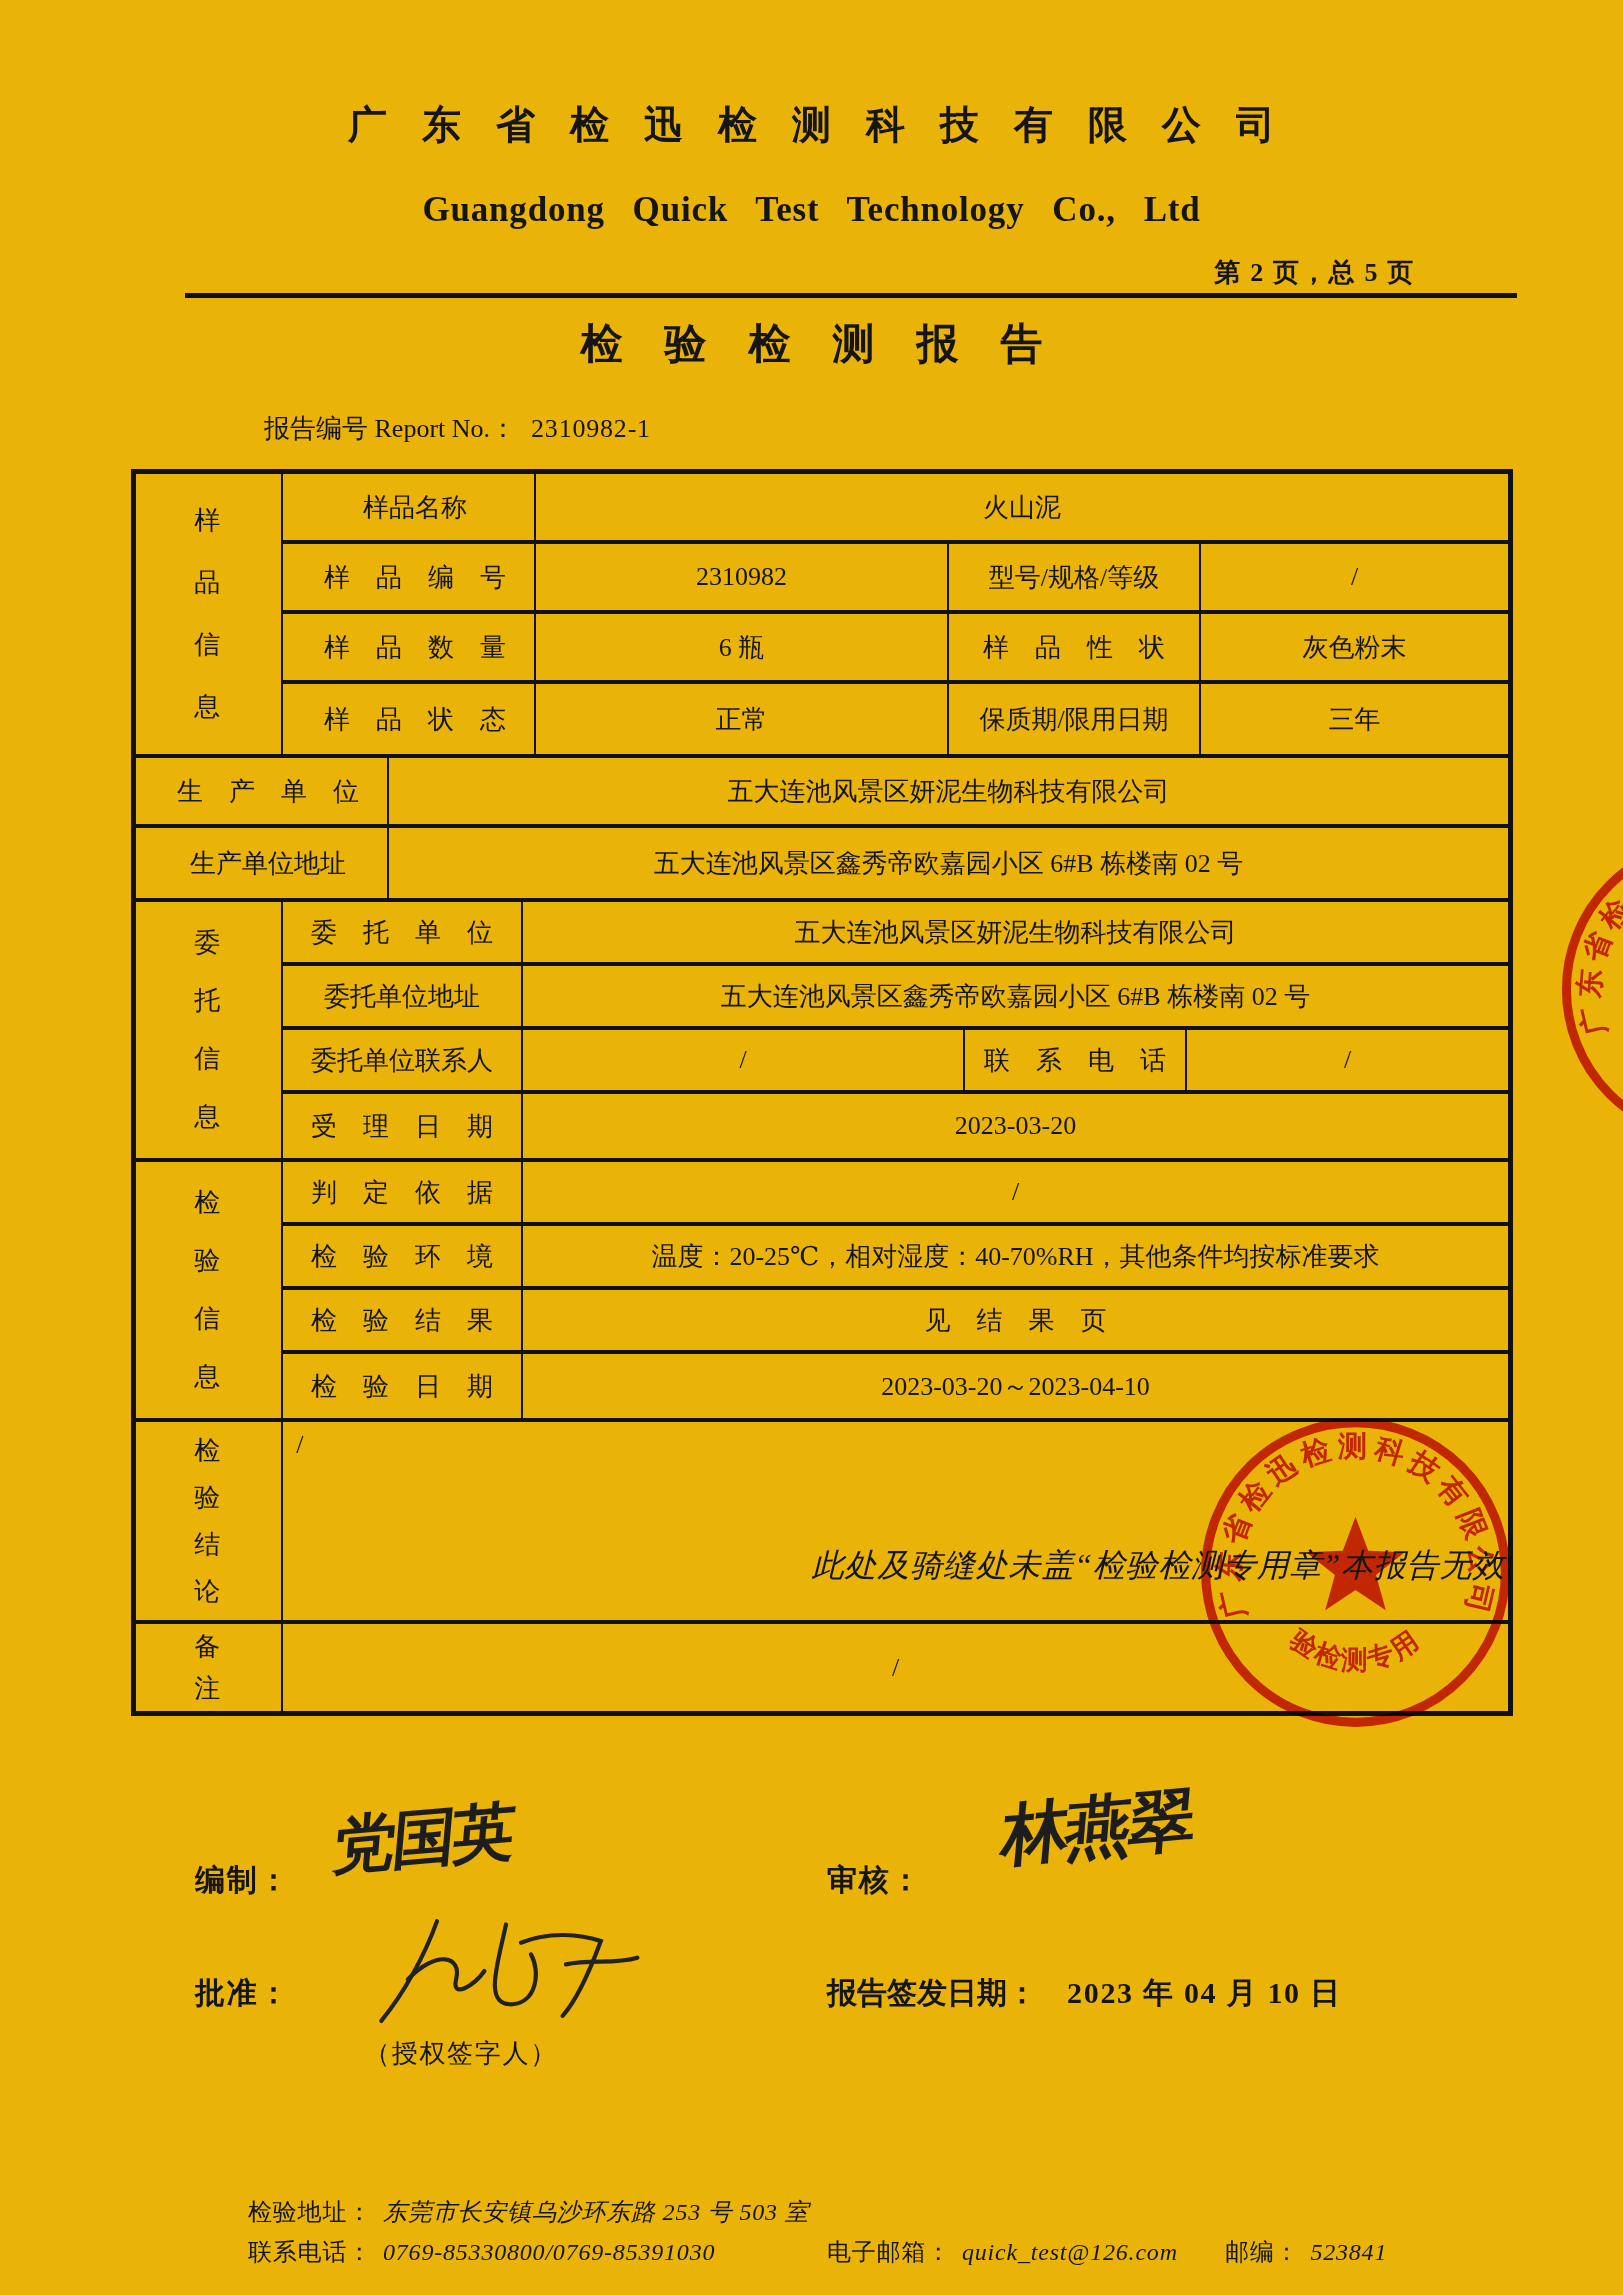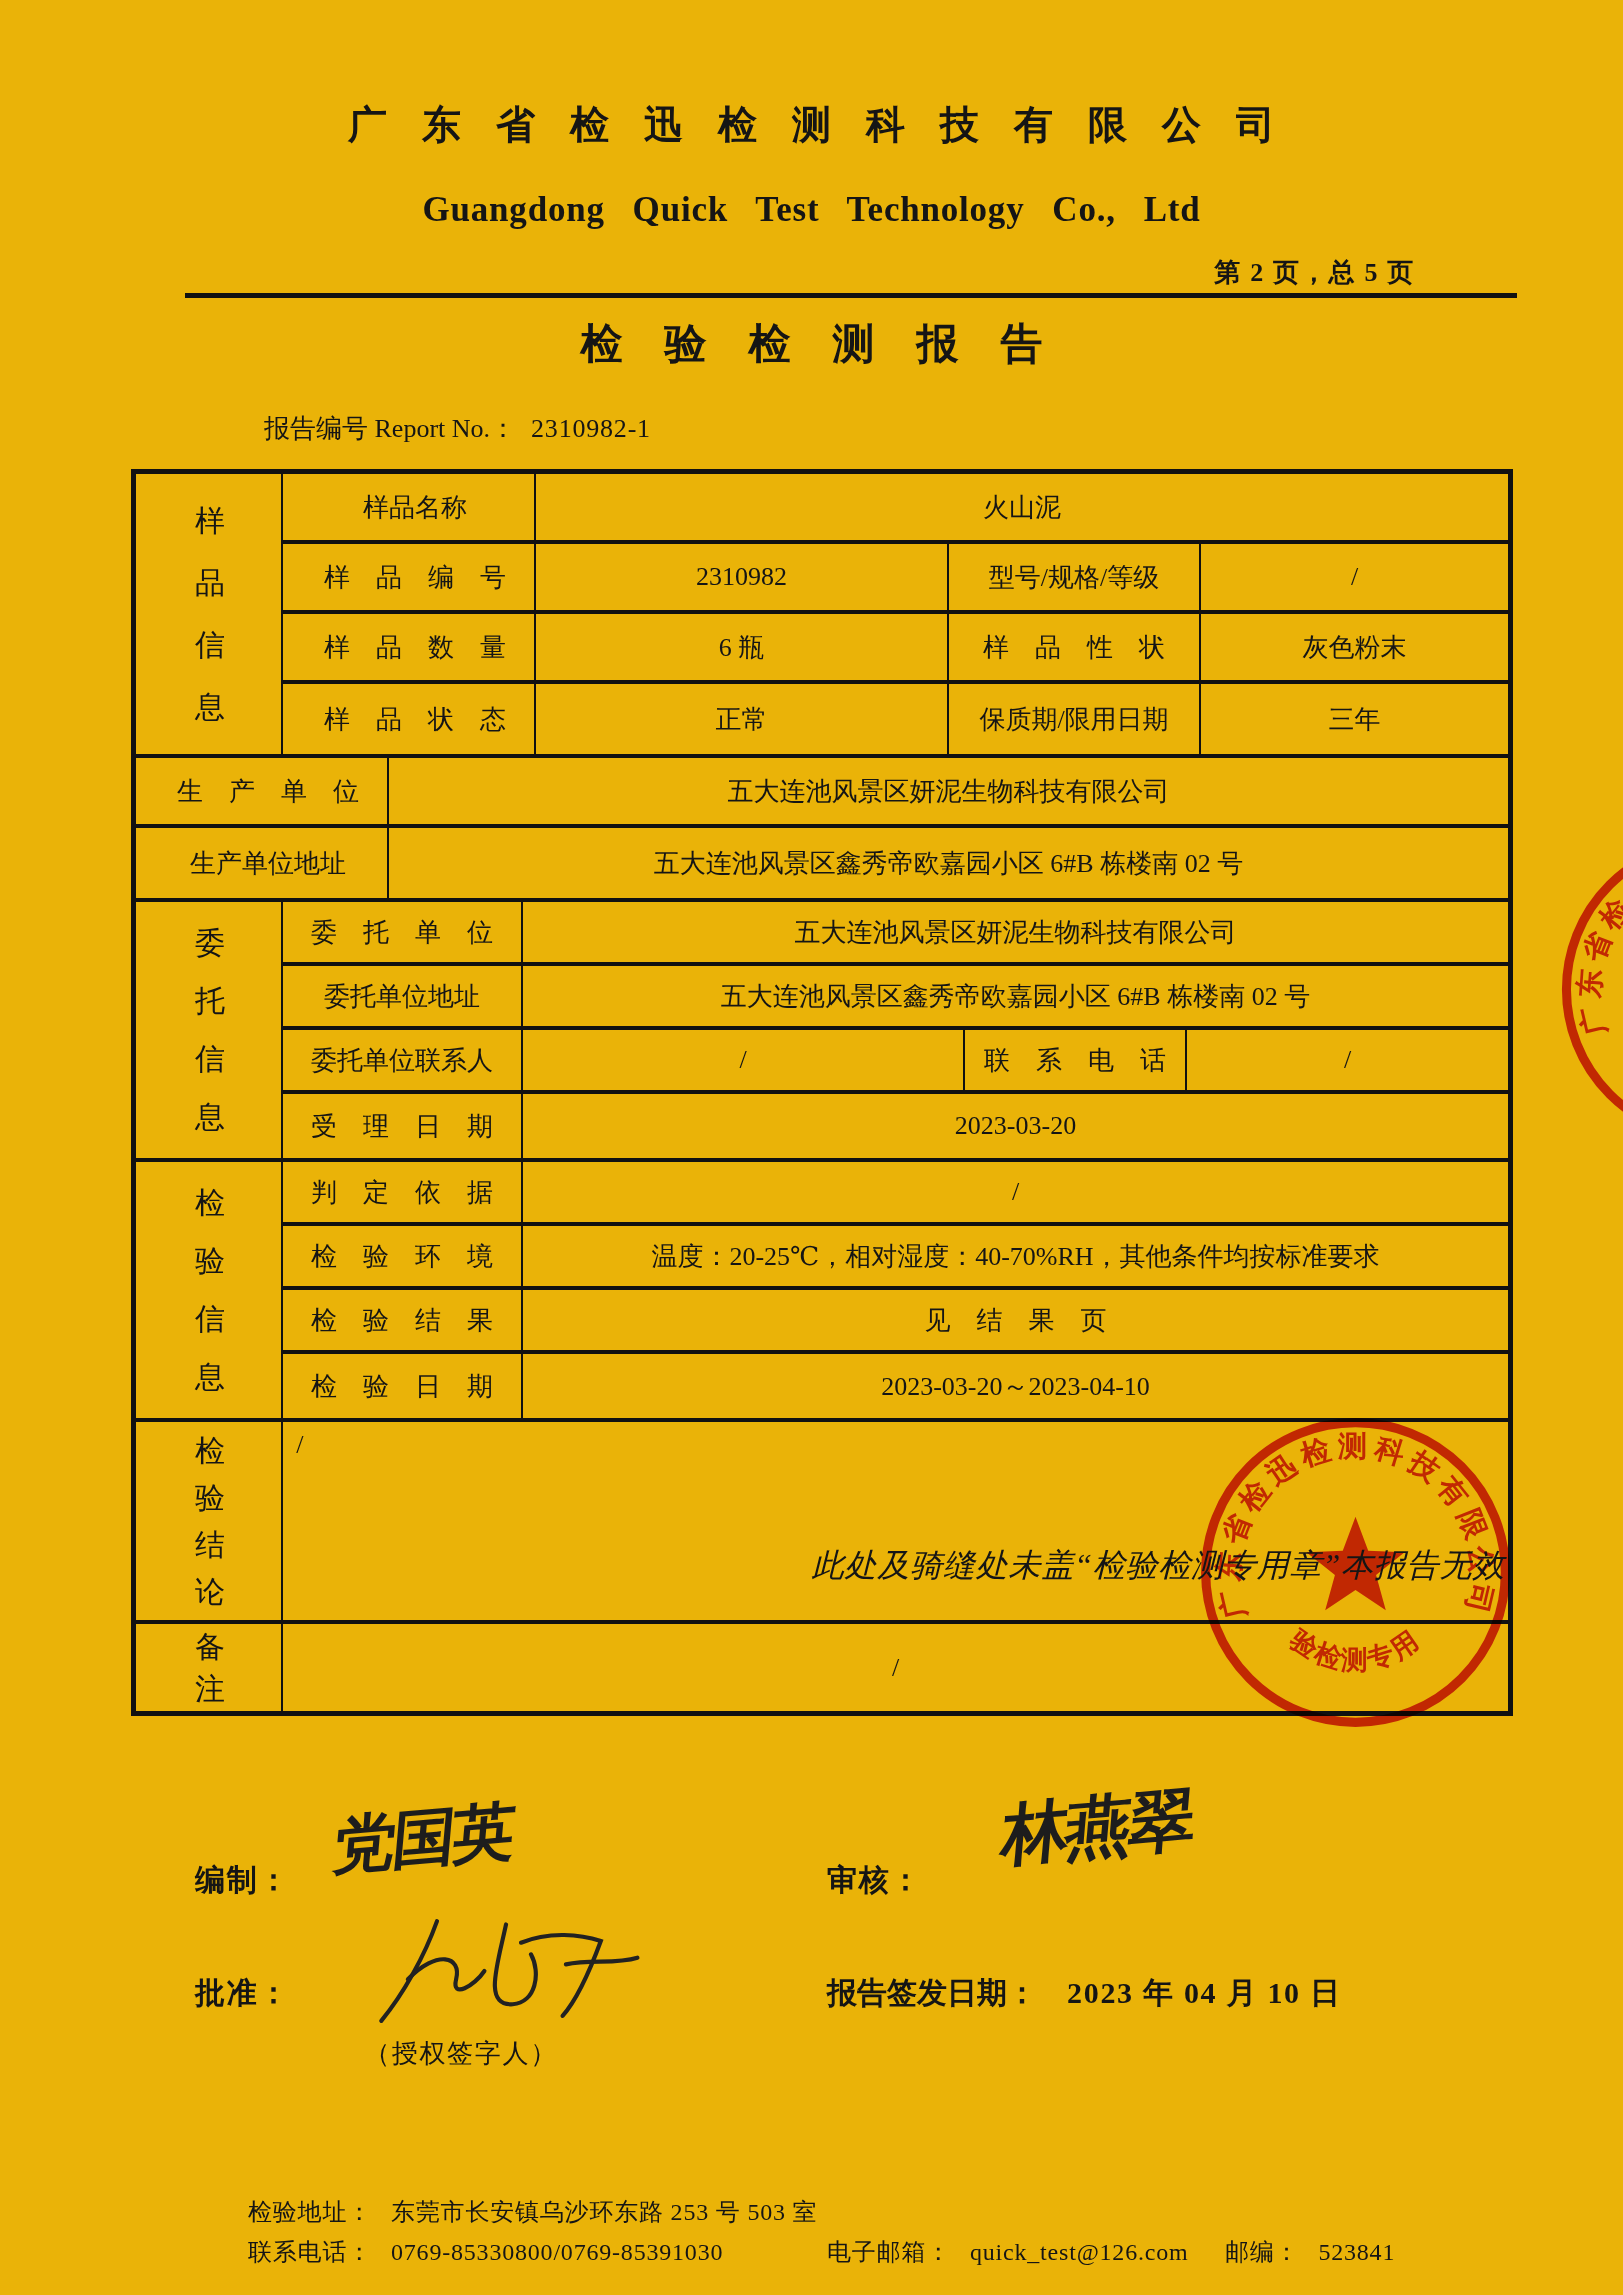--- a/index.html
+++ b/index.html
@@ -61,22 +61,22 @@
   .tgroup:last-child{border-bottom:none;}
   .gcol{
     width:147px;flex:0 0 147px;
     border-right:2.5px solid #111;
     display:flex;align-items:center;justify-content:center;
     box-sizing:border-box;
   }
   .vlabel{
     width:1.1em;
     word-break:break-all;
-    text-align:right;
-    font-size:30px;
+    text-align:left;
+    font-size:26px;
     letter-spacing:0;
   }
   .lh-sample{line-height:62px;}
   .lh-prod{line-height:50px;}
   .lh-client{line-height:58px;}
   .lh-insp{line-height:58px;}
   .lh-concl{line-height:47px;}
   .lh-remark{line-height:42px;}
   .rows{flex:1;display:flex;flex-direction:column;min-width:0;}
   .trow{display:flex;border-bottom:4.2px solid #111;box-sizing:border-box;}
@@ -140,21 +140,21 @@
   .issue-line{top:1973px;left:827px;font-size:30px;font-weight:600;white-space:nowrap;}
   .issue-line .issue-val{margin-left:30px;font-weight:600;letter-spacing:1.7px;}
   .authorized{top:2036px;left:364px;font-size:26px;letter-spacing:1.7px;}
 
   
   .footer-line{font-size:24px;white-space:nowrap;letter-spacing:0.8px;}
   .f1{top:2196px;left:248px;}
   .f2{top:2236px;left:248px;}
   .f2 .seg-email{position:absolute;left:579px;top:0;}
   .f2 .seg-zip{position:absolute;left:977px;top:0;}
-  .fval{margin-left:19px;}
+  .fval{margin-left:11px;font-style:italic;}
 </style>
 </head>
 <body>
 
 <div id="page">
 
   <div class="abs company-cn">广东省检迅检测科技有限公司</div>
   <div class="abs company-en">Guangdong Quick Test Technology Co., Ltd</div>
   <div class="abs page-info">第 2 页，总 5 页</div>
   <div class="abs header-rule"></div>

